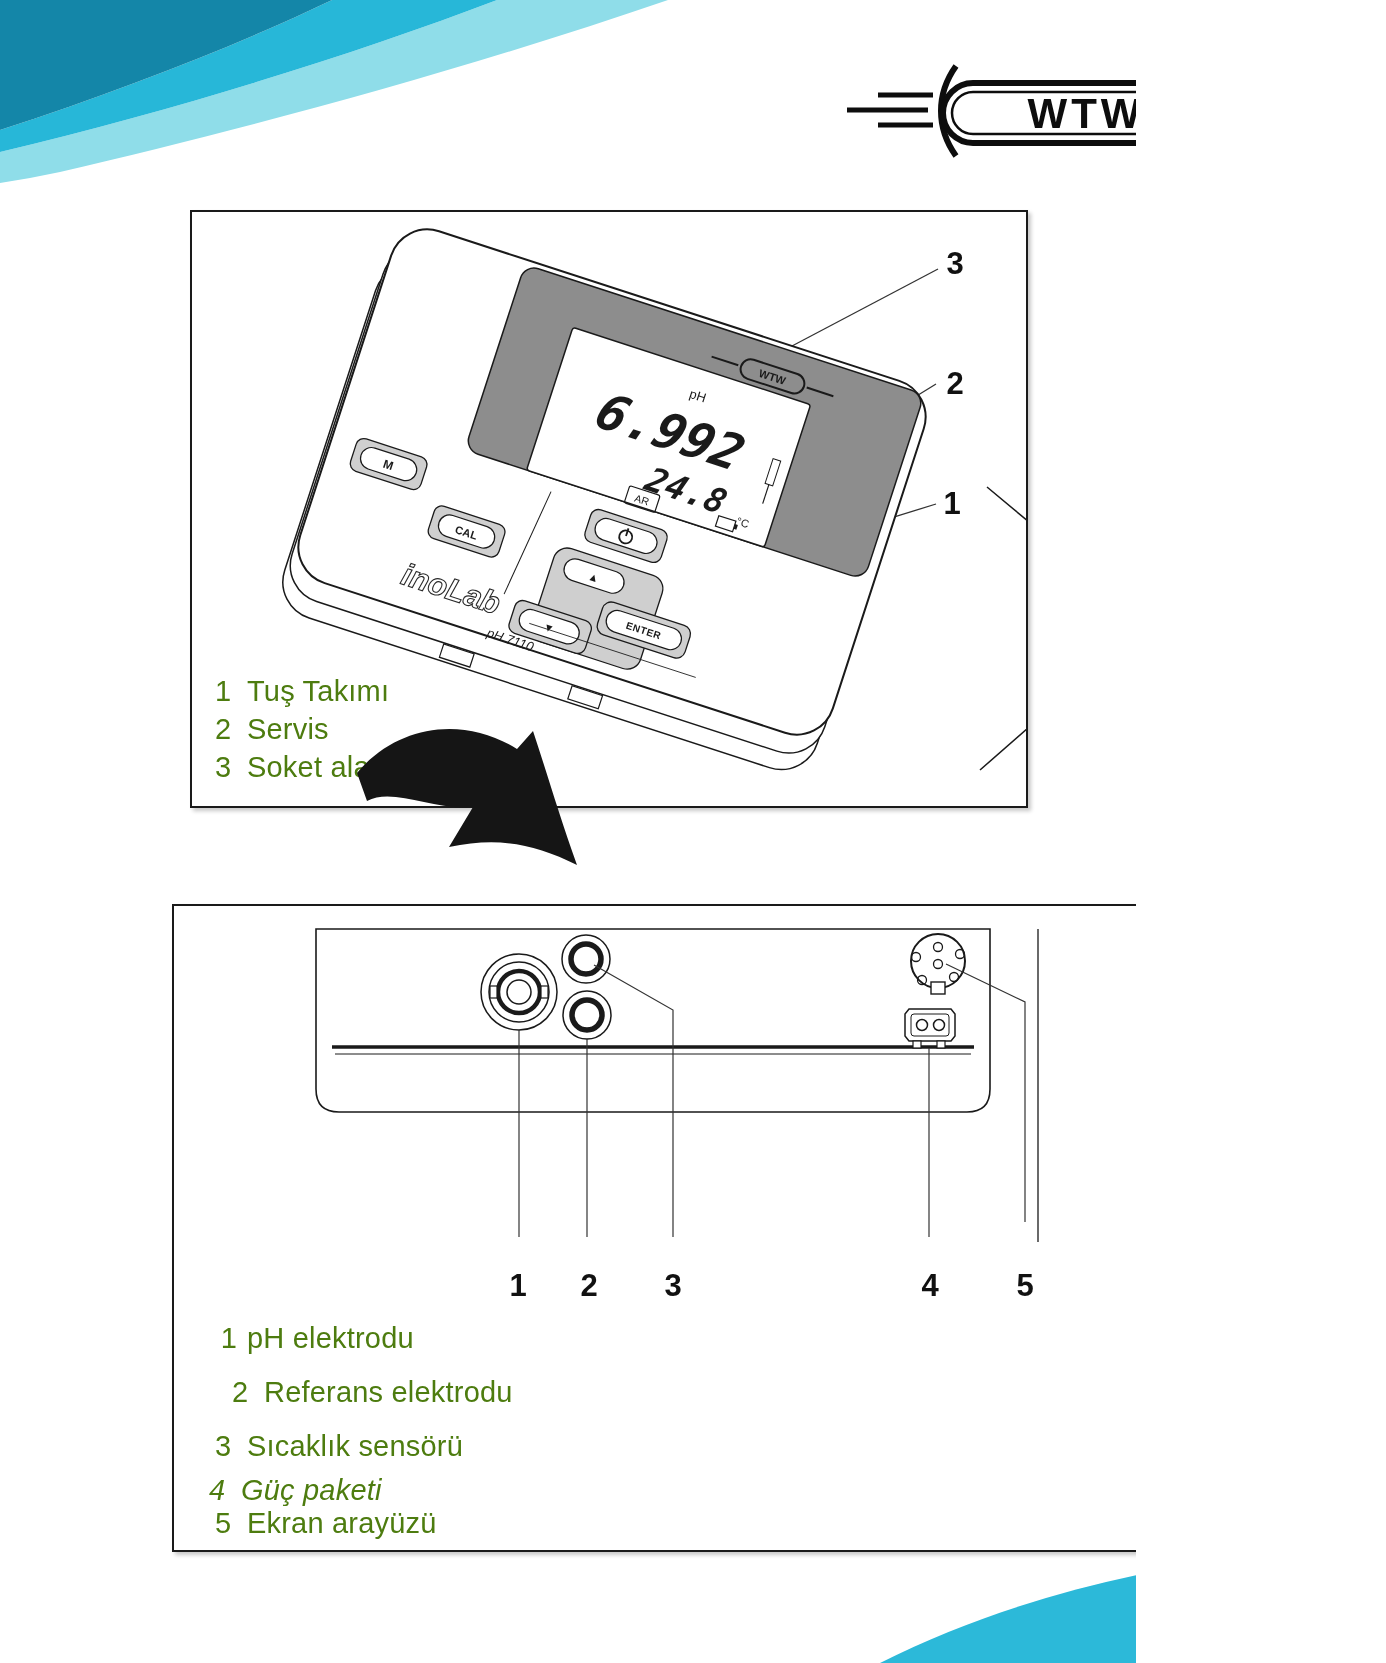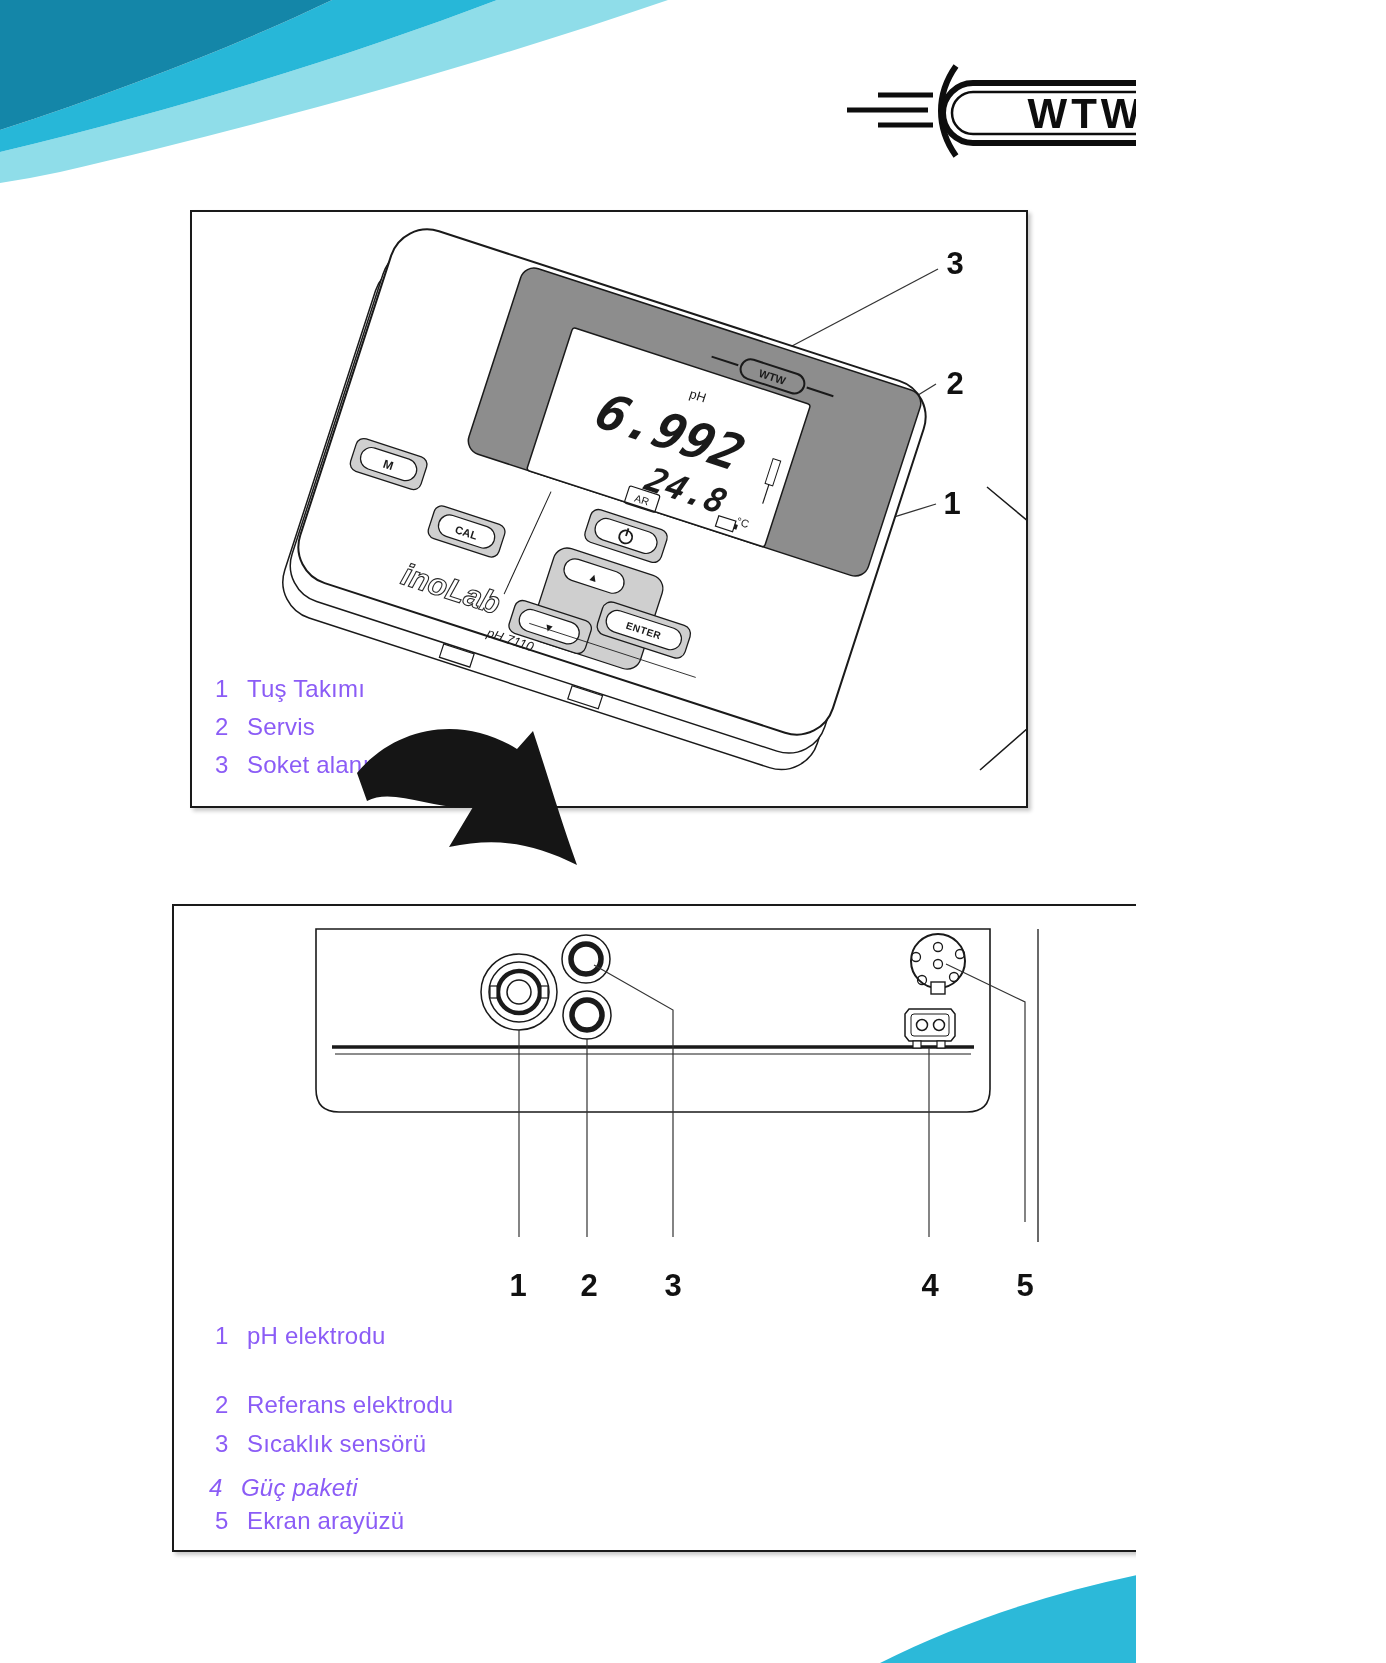--- a/index.html
+++ b/index.html
@@ -1,21 +1,21 @@
 <!DOCTYPE html>
 <html><head>
 <meta charset="utf-8">
 <style>
   html,body{margin:0;padding:0;background:#fff;}
   .page{position:relative;width:1136px;height:1663px;background:#fff;overflow:hidden;
         font-family:"Liberation Sans",sans-serif;color:#222;}
   .abs{position:absolute;}
   .figbox{position:absolute;border:2px solid #1a1a1a;background:#fff;
           box-shadow:3px 3px 4px rgba(0,0,0,0.22);}
-  .legend-row{position:absolute;font-size:24px;color:#8b5cf6;white-space:nowrap;
+  .legend-row{position:absolute;font-size:29px;color:#4d7c0f;white-space:nowrap;
               letter-spacing:0.2px;}
   .legend-row .num{display:inline-block;min-width:22px;}
   .legend-row .lbl{margin-left:10px;}
   .callout-num{position:absolute;font-size:31px;font-weight:bold;color:#111;
                transform:translate(-50%,-50%);}
   svg text{font-family:"Liberation Sans",sans-serif;}
   .lcd-digits{font-family:"DejaVu Sans Mono",monospace;font-weight:bold;font-style:italic;}
 </style>
 </head>
 <body>
@@ -212,24 +212,24 @@
     </svg>
 
     
     <div class="callout-num" style="left:344px;top:380px;">1</div>
     <div class="callout-num" style="left:415px;top:380px;">2</div>
     <div class="callout-num" style="left:499px;top:380px;">3</div>
     <div class="callout-num" style="left:756px;top:380px;">4</div>
     <div class="callout-num" style="left:851px;top:380px;">5</div>
 
     
-    <div class="legend-row" style="left:41px;top:416px;">
+    <div class="legend-row" style="left:41px;top:416px;text-align:right;">
       <span class="num">1</span><span class="lbl">pH elektrodu</span>
     </div>
-    <div class="legend-row" style="left:41px;top:470px;margin-top:15px;">
+    <div class="legend-row" style="left:58px;top:470px;">
       <span class="num">2</span><span class="lbl">Referans elektrodu</span>
     </div>
     <div class="legend-row" style="left:41px;top:524px;">
       <span class="num">3</span><span class="lbl">Sıcaklık sensörü</span>
     </div>
     <div class="legend-row" style="left:35px;top:568px;font-style:italic;">
       <span class="num">4</span><span class="lbl">Güç paketi</span>
     </div>
     <div class="legend-row" style="left:41px;top:601px;">
       <span class="num">5</span><span class="lbl">Ekran arayüzü</span>

